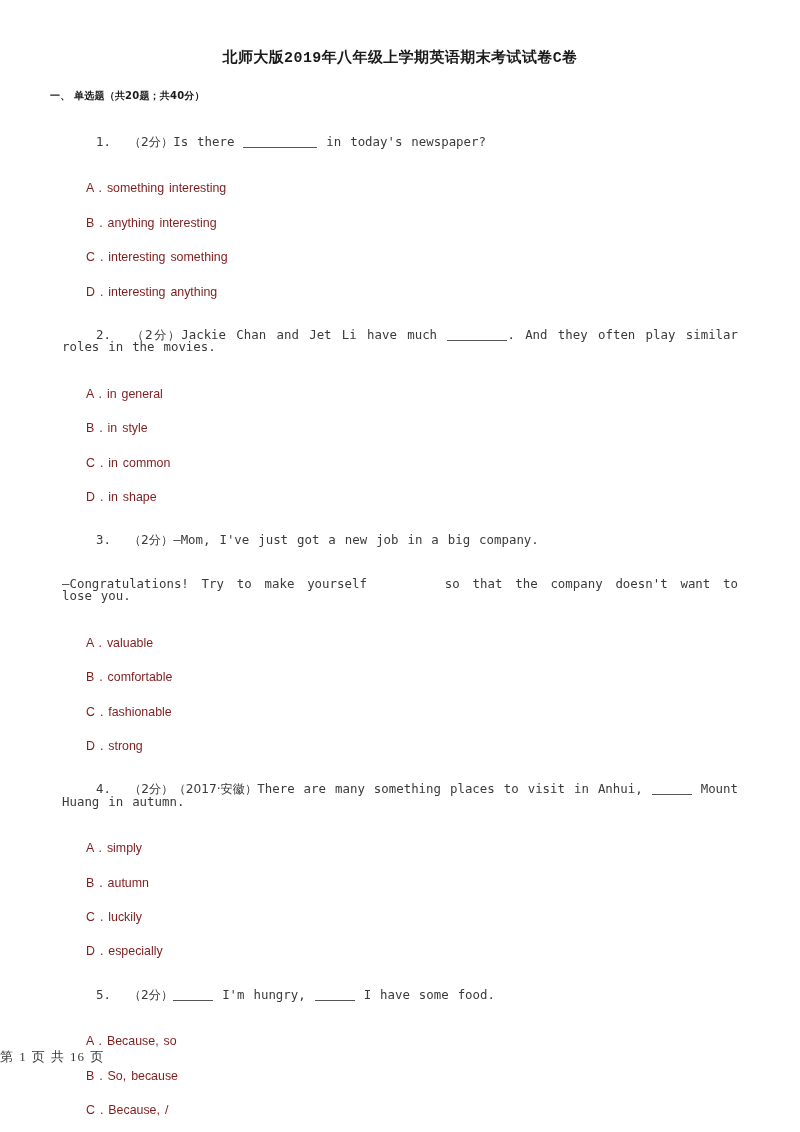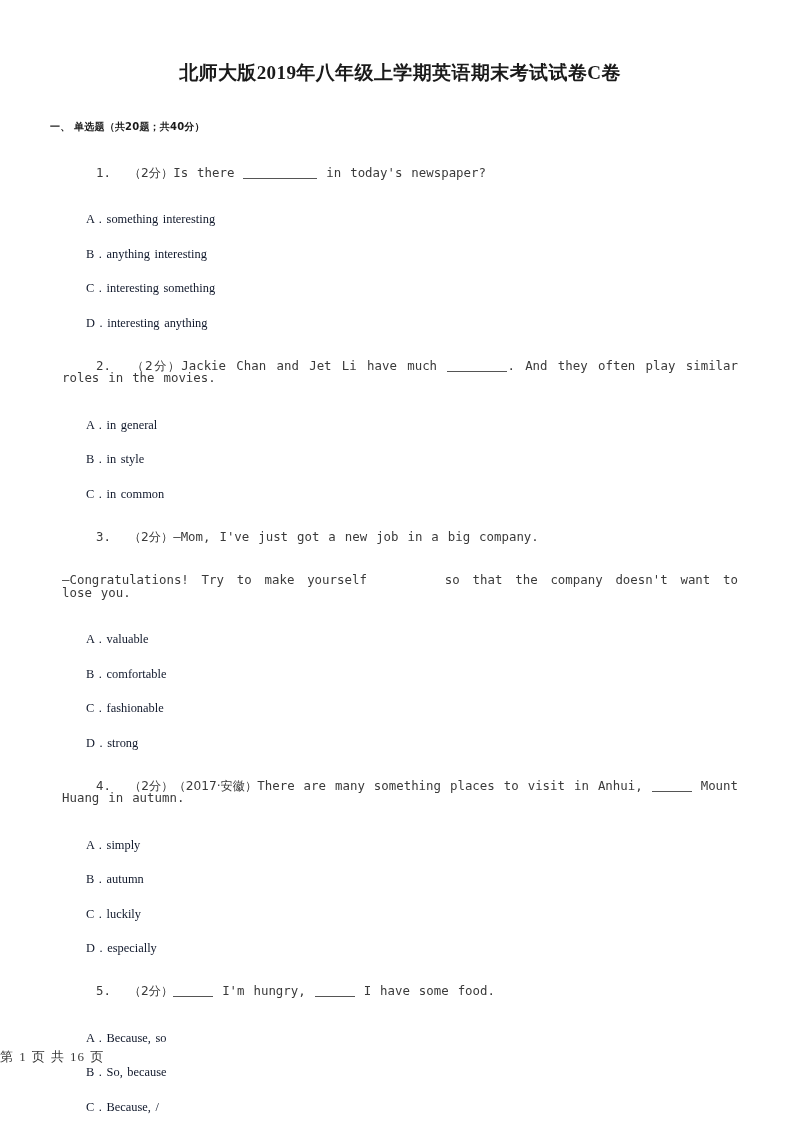--- a/index.html
+++ b/index.html
@@ -21,25 +21,25 @@
     left: 0;
     top: 0;
     width: 800px;
     height: 1132px;
     box-sizing: border-box;
     padding: 0 50px;
   }
 
   .doc-title {
     text-align: center;
-    font-family: Liberation Serif, serif;
+    font-family: Liberation Mono, monospace;
     font-weight: bold;
-    font-size: 19px;
+    font-size: 15px;
     letter-spacing: 0.4px;
-    margin: 12px;
+    margin: 0;
     padding-top: 48px;
     color: #1a1a1a;
   }
 
   .section-head {
     font-family: "DejaVu Sans", "Liberation Sans", sans-serif;
     font-weight: bold;
     font-size: 10px;
     margin: 0;
     padding-top: 22px;
@@ -58,27 +58,27 @@
     padding-top: 19px;
     text-indent: 34px;
     color: #3a3a3a;
     word-spacing: 1.5px;
   }
   .q.two-line {
     padding-top: 19px;
   }
 
   .opt {
-    font-family: Liberation Serif, serif;
+    font-family: Liberation Sans, sans-serif;
     font-size: 12.4px;
     line-height: 1.0;
     margin: 0;
     padding-top: 22px;
     padding-left: 36px;
-    color: #0f172a;
+    color: #7f1d1d;
     word-spacing: 1.5px;
   }
 
   .cn {
     font-family: "DejaVu Sans", "Liberation Sans", sans-serif;
     font-size: 12.2px;
   }
 
   .blank {
     display: inline-block;
@@ -119,20 +119,21 @@
   <p class="q"><span>1.</span>&nbsp;&nbsp;<span class="cn">（2分）</span><span>Is there</span>&nbsp;<span class="blank w-long"></span>&nbsp;<span>in today's newspaper?</span></p>
   <p class="opt"><span>A</span> . <span>something interesting</span></p>
   <p class="opt"><span>B</span> . <span>anything interesting</span></p>
   <p class="opt"><span>C</span> . <span>interesting something</span></p>
   <p class="opt"><span>D</span> . <span>interesting anything</span></p>
 
   <p class="q two-line"><span>2.</span>&nbsp;&nbsp;<span class="cn">（2分）</span><span>Jackie Chan and Jet Li have much</span>&nbsp;<span class="blank w-med"></span><span>. And they often play similar roles in the movies.</span></p>
   <p class="opt"><span>A</span> . <span>in general</span></p>
   <p class="opt"><span>B</span> . <span>in style</span></p>
   <p class="opt"><span>C</span> . <span>in common</span></p>
+  <p class="opt"><span>D</span> . <span>in shape</span></p>
 
   <p class="q"><span>3.</span>&nbsp;&nbsp;<span class="cn">（2分）</span><span>—Mom, I've just got a new job in a big company.</span></p>
   <p class="q" style="text-indent:0;padding-left:0;"><span>—Congratulations! Try to make yourself</span><span class="gap-blank"></span><span>so that the company doesn't want to lose you.</span></p>
   <p class="opt"><span>A</span> . <span>valuable</span></p>
   <p class="opt"><span>B</span> . <span>comfortable</span></p>
   <p class="opt"><span>C</span> . <span>fashionable</span></p>
   <p class="opt"><span>D</span> . <span>strong</span></p>
 
   <p class="q two-line"><span>4.</span>&nbsp;&nbsp;<span class="cn">（2分）</span><span class="cn">（2017·安徽）</span><span>There are many something places to visit in Anhui,</span>&nbsp;<span class="blank w-short"></span>&nbsp;<span>Mount Huang in autumn.</span></p>
   <p class="opt"><span>A</span> . <span>simply</span></p>

